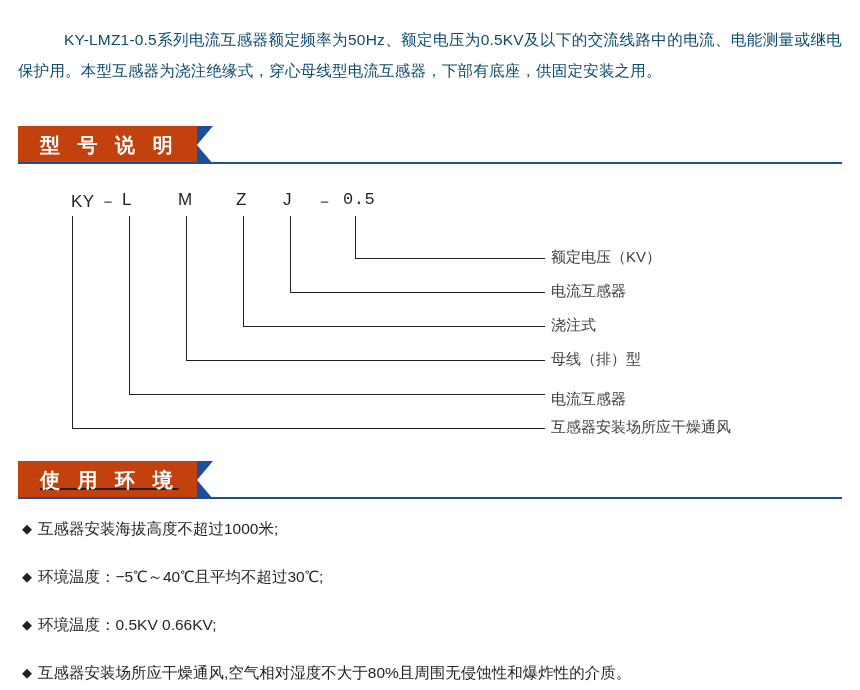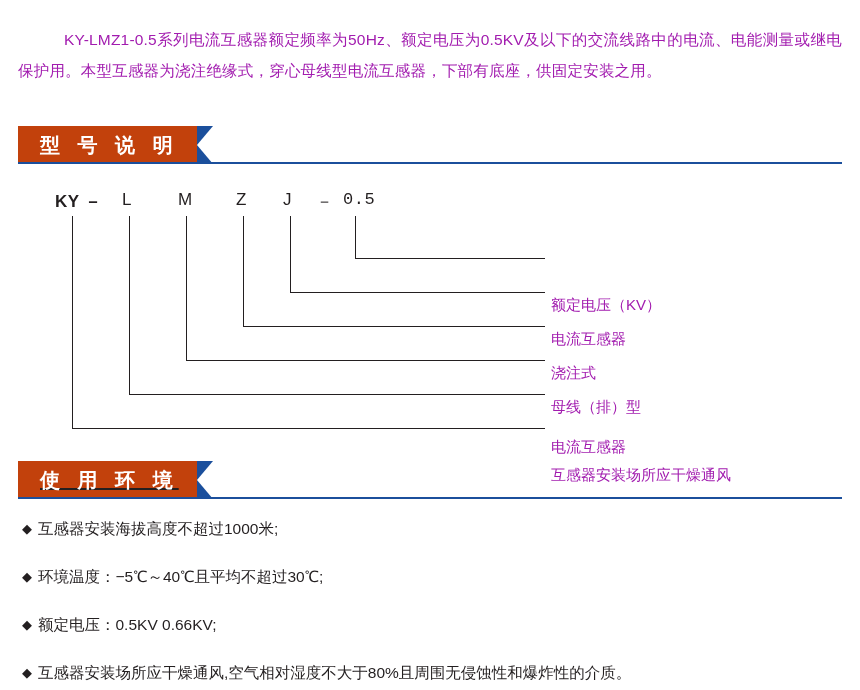--- a/index.html
+++ b/index.html
@@ -24,21 +24,21 @@
   
   .intro {
     position: absolute;
     left: 18px;
     top: 24px;
     width: 824px;
     font-size: 15.5px;
     line-height: 31px;
     letter-spacing: 0.2px;
     text-align: justify;
-    color: #a21caf;
+    color: #0c4a6e;
   }
   .intro .indent {
     display: inline-block;
     width: 46px;
   }
 
   
   .banner {
     position: absolute;
     height: 38px;
@@ -94,23 +94,22 @@
   }
   .lead {
     position: absolute;
     background: #231f20;
   }
   .lead-v { width: 1px; }
   .lead-h { height: 1px; }
   .desc {
     position: absolute;
     font-size: 15px;
-    color: #a21caf;
+    color: #404040;
     white-space: nowrap;
-    margin-top: 48px;
   }
 
   
   .env-list {
     position: absolute;
     left: 22px;
     top: 518px;
     width: 820px;
   }
   .env-item {
@@ -136,21 +135,21 @@
   <div class="intro"><span class="indent"></span><span>KY-LMZ1-0.5系列电流互感器额定频率为50Hz、额定电压为0.5KV及以下的交流线路中的电流、电能测量或继电保护用。本型互感器为浇注绝缘式，穿心母线型电流互感器，下部有底座，供固定安装之用。</span></div>
 
   <div class="banner" id="banner-model">
     <div class="banner-body">型 号 说 明</div>
     <div class="banner-arrow"></div>
   </div>
   <div class="banner-rule" id="rule-model"></div>
 
   <div class="model-area">
 
-    <div class="code-char" style="left:55px; top:10px;font-weight:bold;">KY －</div>
+    <div class="code-char" style="left:71px; top:10px;">KY －</div>
     <div class="code-char" style="left:122px; top:10px;">L</div>
     <div class="code-char" style="left:178px; top:10px;">M</div>
     <div class="code-char" style="left:236px; top:10px;">Z</div>
     <div class="code-char" style="left:283px; top:10px;">J</div>
     <div class="code-char" style="left:316px; top:10px;">－</div>
     <div class="code-char" style="left:343px; top:10px;font-family:Liberation Mono, monospace;">0.5</div>
 
     <div class="lead lead-v" style="left:355px; top:36px; height:42px;"></div>
     <div class="lead lead-h" style="left:355px; top:78px; width:190px;"></div>
     <div class="desc" style="left:551px; top:68px;">额定电压（KV）</div>
@@ -178,17 +177,17 @@
 
   <div class="banner" id="banner-env">
     <div class="banner-body">使 用 环 境</div>
     <div class="banner-arrow"></div>
   </div>
   <div class="banner-rule" id="rule-env"></div>
 
   <div class="env-list">
     <div class="env-item"><span class="env-bullet">◆</span><span>互感器安装海拔高度不超过1000米;</span></div>
     <div class="env-item"><span class="env-bullet">◆</span><span>环境温度：−5℃～40℃且平均不超过30℃;</span></div>
-    <div class="env-item"><span class="env-bullet">◆</span><span>额定电压：0.5KV 0.66KV;</span></div>
+    <div class="env-item"><span class="env-bullet">◆</span><span>环境温度：0.5KV 0.66KV;</span></div>
     <div class="env-item"><span class="env-bullet">◆</span><span>互感器安装场所应干燥通风,空气相对湿度不大于80%且周围无侵蚀性和爆炸性的介质。</span></div>
   </div>
 
 </div>
 
 </body></html>

